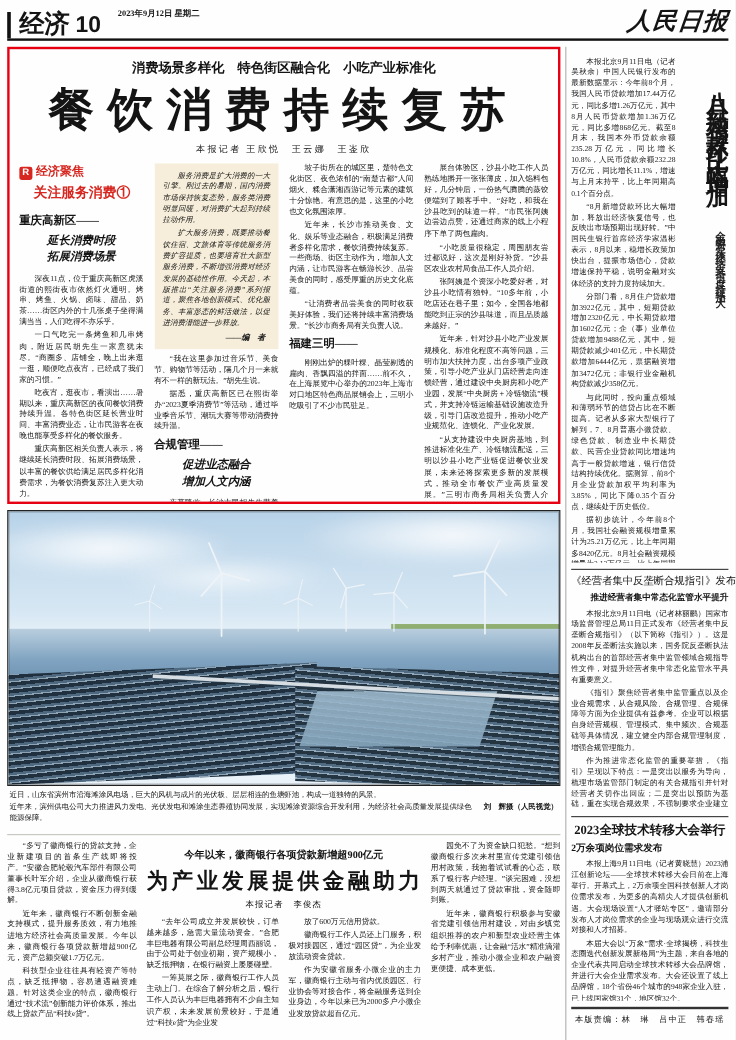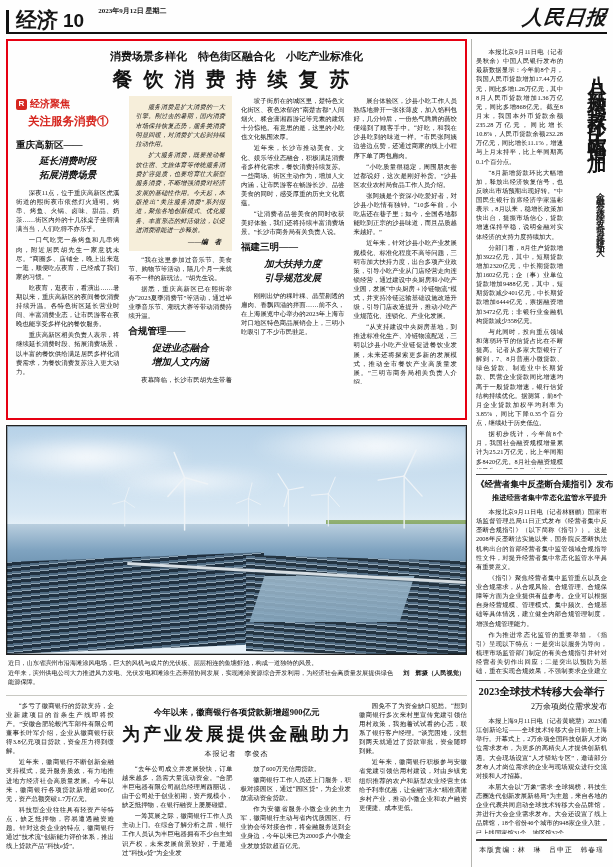--- a/index.html
+++ b/index.html
@@ -15,21 +15,21 @@
   .hdr-date{font-size:7px;font-weight:bold;margin-left:8px;padding-bottom:16px;}
   .masthead{margin-left:auto;font-size:20px;font-weight:bold;font-style:italic;letter-spacing:1px;transform:skewX(-6deg);padding-bottom:1px;}
   
   .main{display:flex;margin-top:5px;}
   .colL{width:461px;flex:none;}
   .vsep{width:1px;background:#b5b5b0;margin:0 4px;flex:none;}
   .colR{flex:1;min-width:0;}
   
   .lead{border:2.5px solid #e60012;box-sizing:border-box;height:381px;padding:5px 8px 4px;overflow:hidden;}
   .kicker{text-align:center;font-weight:bold;font-size:11px;margin:3px 0 1px;}
-  .lead-title{text-align:center;font-weight:bold;font-size:20px;letter-spacing:11px;margin:2px 0 3px;white-space:nowrap;}
+  .lead-title{text-align:center;font-weight:bold;font-size:38px;letter-spacing:11px;margin:2px 0 3px;white-space:nowrap;}
   .lead-byline{text-align:center;font-size:7.5px;margin-bottom:6px;letter-spacing:2px;}
   .lead-cols{display:flex;gap:9px;height:288px;overflow:hidden;}
   .lcol{flex:1;min-width:0;font-size:6.4px;line-height:1.42;text-align:justify;}
   .lcol p{margin:0 0 2px;text-indent:2em;}
   .tagline{display:flex;align-items:center;gap:3px;color:#d6261f;font-weight:bold;font-size:10px;font-family:"Liberation Sans",sans-serif;margin:1px 0 2px;}
   .tag-r{background:#d6261f;color:#fff;width:11px;height:11px;flex:none;display:inline-flex;align-items:center;justify-content:center;font-size:8px;border-radius:2px;font-family:"Liberation Sans",sans-serif;}
   .series{color:#d6261f;font-weight:bold;font-size:11.5px;margin:0 0 9px 12px;}
   .place{font-weight:bold;font-size:9.5px;margin:5px 0 3px;text-indent:0 !important;}
   .subline{font-weight:bold;font-style:italic;font-size:9.5px;text-align:center;margin:1px 0;}
   .sublines{margin-bottom:5px;}
@@ -63,26 +63,26 @@
   .bmid-cols{display:flex;gap:8px;}
   .bmcol{flex:1;min-width:0;font-size:6.4px;line-height:1.42;text-align:justify;}
   
   .art1{display:flex;height:430px;overflow:hidden;padding-top:8px;box-sizing:border-box;}
   .art1-text{flex:1;min-width:0;font-size:6.3px;line-height:1.45;text-align:justify;}
   .art1-text p{margin:0 0 2px;text-indent:2em;}
   .art1-vert{flex:none;width:44px;writing-mode:vertical-rl;display:flex;gap:6px;padding-top:14px;box-sizing:border-box;}
   .vt-title{font-size:19px;font-weight:bold;letter-spacing:7px;line-height:1;}
   .vt-sub{font-size:8.5px;font-weight:bold;letter-spacing:4px;padding-top:34px;color:#222;}
   .rrule{border-top:1.5px solid #444;margin:5px 0 4px;}
-  .art2-title{text-align:center;font-weight:bold;font-size:8.6px;margin:2px 0 2px;white-space:nowrap;}
+  .art2-title{text-align:center;font-weight:normal;font-size:8.6px;margin:2px 0 2px;white-space:nowrap;}
   .art2-sub{text-align:right;font-weight:bold;font-size:7.2px;margin-bottom:4px;white-space:nowrap;}
   .art2-body{font-size:6.3px;line-height:1.45;text-align:justify;height:168px;overflow:hidden;}
   .art2-body p{margin:0 0 2px;text-indent:2em;}
   .art3-title{text-align:center;font-weight:bold;font-size:10.5px;margin:4px 0 2px;white-space:nowrap;}
-  .art3-sub{text-align:right;font-weight:normal;font-size:8px;margin-bottom:4px;}
+  .art3-sub{text-align:left;font-weight:bold;font-size:8px;margin-bottom:4px;}
   .art3-body{font-size:6.3px;line-height:1.45;text-align:justify;height:118px;overflow:hidden;}
   .art3-body p{margin:0 0 2px;text-indent:2em;}
   .rfooter{border-top:2px solid #333;margin-top:5px;padding-top:4px;text-align:center;font-size:6.8px;letter-spacing:1px;}
 </style>
 </head>
 <body>
 
 <div class="page">
 
   <div class="hdr">
@@ -94,20 +94,21 @@
     <span class="masthead">人民日报</span>
   </div>
 
   <div class="main">
 
     <div class="colL">
 
       <div class="lead">
         <div class="kicker">消费场景多样化　特色街区融合化　小吃产业标准化</div>
         <div class="lead-title">餐饮消费持续复苏</div>
+        <div class="lead-byline">本报记者 王欣悦　王云娜　王崟欣</div>
 
         <div class="lead-cols">
 
           <div class="lcol">
             <div class="tagline">
               <span class="tag-r">R</span>
               <span>经济聚焦</span>
             </div>
             <div class="series">关注服务消费①</div>
             <div class="place">重庆高新区——</div>
@@ -145,24 +146,20 @@
               </div>
           </div>
 
           <div class="lcol">
             <div>
                 <p>坡子街所在的城区里，楚特色文化街区、夜色浓郁的“南楚古都”人间烟火、糅合潇湘西游记等元素的建筑十分惊艳。有意思的是，这里的小吃也文化氛围浓厚。</p>
                 <p>近年来，长沙市推动美食、文化、娱乐等业态融合，积极满足消费者多样化需求，餐饮消费持续复苏。一些商场、街区主动作为，增加人文内涵，让市民游客在畅游长沙、品尝美食的同时，感受厚重的历史文化底蕴。</p>
                 <p>“让消费者品尝美食的同时收获美好体验，我们还将持续丰富消费场景。”长沙市商务局有关负责人说。</p>
               </div>
             <div class="place">福建三明——</div>
-            <div class="sublines">
-              <div class="subline">加大扶持力度</div>
-              <div class="subline">引导规范发展</div>
-            </div>
             <div>
                 <p>刚刚出炉的粿叶粿、晶莹剔透的扁肉、香飘四溢的拌面……前不久，在上海展览中心举办的2023年上海市对口地区特色商品展销会上，三明小吃吸引了不少市民驻足。</p>
               </div>
           </div>
 
           <div class="lcol">
             <div>
                 <p>展台体验区，沙县小吃工作人员熟练地擀开一张张薄皮，加入馅料包好，几分钟后，一份热气腾腾的蒸饺便端到了顾客手中。“好吃，和我在沙县吃到的味道一样。”市民张阿姨边尝边点赞，还通过商家的线上小程序下单了两包扁肉。</p>
                 <p>“小吃质量很稳定，周围朋友尝过都说好，这次是刚好补货。”沙县区农业农村局食品工作人员介绍。</p>
                 <p>张阿姨是个资深小吃爱好者，对沙县小吃情有独钟。“10多年前，小吃店还在巷子里；如今，全国各地都能吃到正宗的沙县味道，而且品质越来越好。”</p>

